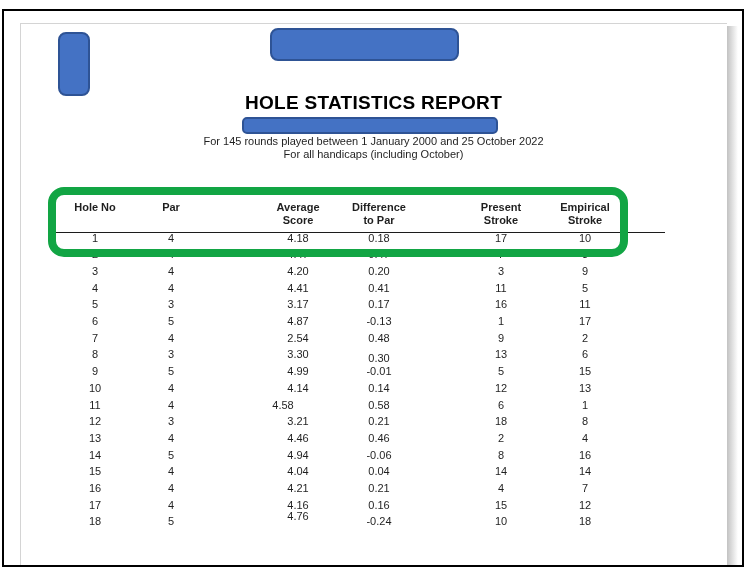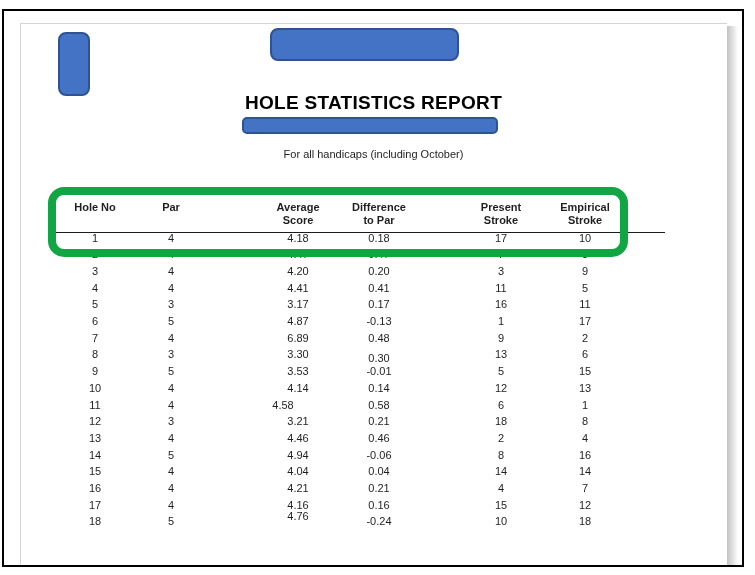--- a/index.html
+++ b/index.html
@@ -106,20 +106,21 @@
   <div class="page"></div>
   <div class="page-shadow-right"></div>
 
   <div class="redaction box-left"></div>
   <div class="redaction box-top"></div>
 
   <div class="report-title">HOLE STATISTICS REPORT</div>
 
   <div class="redaction box-course"></div>
 
+  <div class="subtitle line1">For 145 rounds played between 1 January 2000 and 25 October 2022</div>
   <div class="subtitle line2">For all handicaps (including October)</div>
 
   <div class="stats-table">
     <div class="header-underline"></div>
 
   <div class="col-header" style="left: 95px;">Hole No</div>
       <div class="col-header" style="left: 171px;">Par</div>
       <div class="col-header" style="left: 298px;">Average
 Score</div>
       <div class="col-header" style="left: 379px;">Difference
@@ -159,33 +160,33 @@
       <div class="table-cell" style="left: 501px; top: 296.3px;">16</div>
       <div class="table-cell" style="left: 585px; top: 296.3px;">11</div>
       <div class="table-cell" style="left: 95px; top: 313px;">6</div>
       <div class="table-cell" style="left: 171px; top: 313px;">5</div>
       <div class="table-cell" style="left: 298px; top: 313px;">4.87</div>
       <div class="table-cell" style="left: 379px; top: 313px;">-0.13</div>
       <div class="table-cell" style="left: 501px; top: 313px;">1</div>
       <div class="table-cell" style="left: 585px; top: 313px;">17</div>
       <div class="table-cell" style="left: 95px; top: 329.7px;">7</div>
       <div class="table-cell" style="left: 171px; top: 329.7px;">4</div>
-      <div class="table-cell" style="left: 298px; top: 329.7px;">6.89</div>
+      <div class="table-cell" style="left: 298px; top: 329.7px;">2.54</div>
       <div class="table-cell" style="left: 379px; top: 329.7px;">0.48</div>
       <div class="table-cell" style="left: 501px; top: 329.7px;">9</div>
       <div class="table-cell" style="left: 585px; top: 329.7px;">2</div>
       <div class="table-cell" style="left: 95px; top: 346.4px;">8</div>
       <div class="table-cell" style="left: 171px; top: 346.4px;">3</div>
       <div class="table-cell" style="left: 298px; top: 346.4px;">3.30</div>
       <div class="table-cell" style="left: 379px; top: 350px;">0.30</div>
       <div class="table-cell" style="left: 501px; top: 346.4px;">13</div>
       <div class="table-cell" style="left: 585px; top: 346.4px;">6</div>
       <div class="table-cell" style="left: 95px; top: 363.1px;">9</div>
       <div class="table-cell" style="left: 171px; top: 363.1px;">5</div>
-      <div class="table-cell" style="left: 298px; top: 363.1px;">3.53</div>
+      <div class="table-cell" style="left: 298px; top: 363.1px;">4.99</div>
       <div class="table-cell" style="left: 379px; top: 363.1px;">-0.01</div>
       <div class="table-cell" style="left: 501px; top: 363.1px;">5</div>
       <div class="table-cell" style="left: 585px; top: 363.1px;">15</div>
       <div class="table-cell" style="left: 95px; top: 379.8px;">10</div>
       <div class="table-cell" style="left: 171px; top: 379.8px;">4</div>
       <div class="table-cell" style="left: 298px; top: 379.8px;">4.14</div>
       <div class="table-cell" style="left: 379px; top: 379.8px;">0.14</div>
       <div class="table-cell" style="left: 501px; top: 379.8px;">12</div>
       <div class="table-cell" style="left: 585px; top: 379.8px;">13</div>
       <div class="table-cell" style="left: 95px; top: 396.5px;">11</div>

